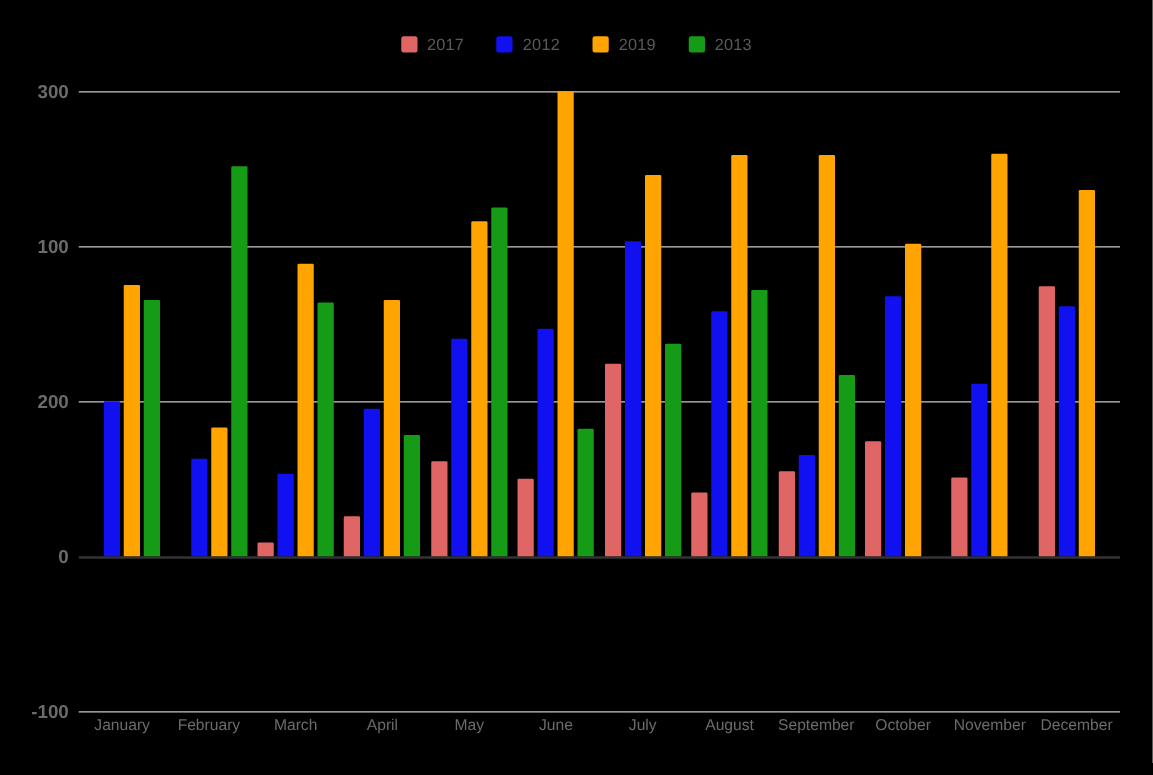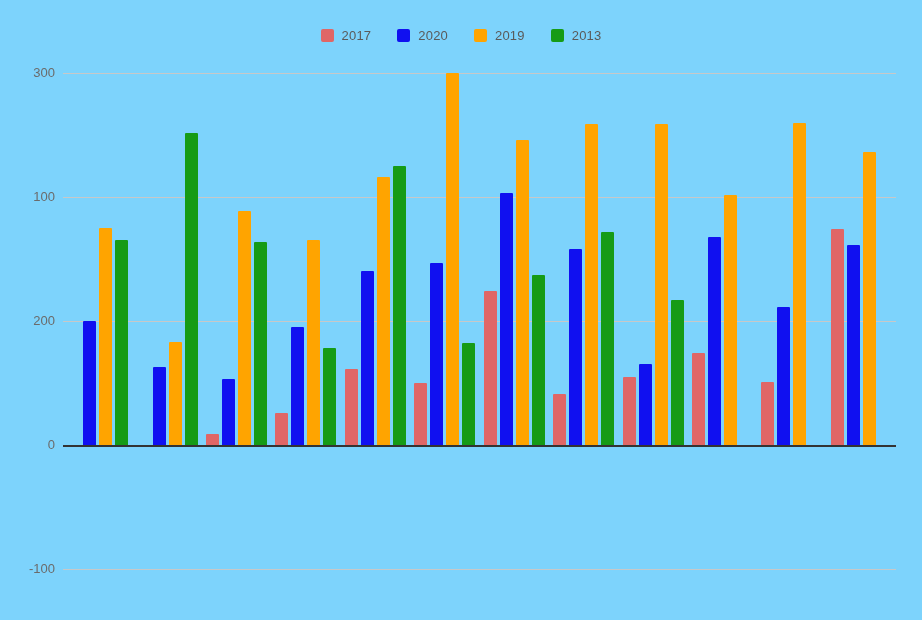--- a/index.html
+++ b/index.html
@@ -10,21 +10,21 @@
   body {
     width: 922px;
     height: 620px;
     font-family: "Liberation Sans", sans-serif;
     overflow: hidden;
   }
   #chart-root {
     position: relative;
     width: 922px;
     height: 620px;
-    background: #7dd3fc;
+    background: #000000;
   }
   
   #legend {
     position: absolute;
     left: 0;
     top: 28px;
     width: 922px;
     display: flex;
     justify-content: center;
     align-items: center;
@@ -70,23 +70,24 @@
     left: 0;
     top: 73px;
     width: 55px;
     height: 496px;
   }
   .ylabel {
     position: absolute;
     right: 0;
     width: 55px;
     text-align: right;
-    font-size: 13px;
+    font-size: 15px;
     color: #6b6b6b;
     line-height: 1;
+    font-weight: bold;
   }
   
   .group {
     position: absolute;
     bottom: 124px; 
     display: flex;
     align-items: flex-end;
     justify-content: center;
     gap: 3px;
     height: 372px;
@@ -122,21 +123,21 @@
 
 <div id="chart-root">
 
   <div id="legend">
     <div class="legend-item">
       <span class="legend-swatch" style="background: rgb(224, 102, 102);"></span>
       <span class="legend-label">2017</span>
     </div>
     <div class="legend-item">
       <span class="legend-swatch" style="background: rgb(16, 16, 240);"></span>
-      <span class="legend-label">2020</span>
+      <span class="legend-label">2012</span>
     </div>
     <div class="legend-item">
       <span class="legend-swatch" style="background: rgb(255, 164, 0);"></span>
       <span class="legend-label">2019</span>
     </div>
     <div class="legend-item">
       <span class="legend-swatch" style="background: rgb(22, 155, 22);"></span>
       <span class="legend-label">2013</span>
     </div>
   </div>
@@ -222,14 +223,28 @@
         <div class="bar empty" style="height: 0px; background: rgb(22, 155, 22);"></div>
       </div>
       <div class="group" style="left: 763.583px; width: 69.4167px;">
         <div class="bar" style="height: 215.76px; background: rgb(224, 102, 102);"></div>
         <div class="bar" style="height: 199.64px; background: rgb(16, 16, 240);"></div>
         <div class="bar" style="height: 292.64px; background: rgb(255, 164, 0);"></div>
         <div class="bar empty" style="height: 0px; background: rgb(22, 155, 22);"></div>
       </div>
     </div>
 
+  <div id="x-axis-labels">
+      <div class="xlabel" style="left: 34.7083px;">January</div>
+      <div class="xlabel" style="left: 104.125px;">February</div>
+      <div class="xlabel" style="left: 173.542px;">March</div>
+      <div class="xlabel" style="left: 242.958px;">April</div>
+      <div class="xlabel" style="left: 312.375px;">May</div>
+      <div class="xlabel" style="left: 381.792px;">June</div>
+      <div class="xlabel" style="left: 451.208px;">July</div>
+      <div class="xlabel" style="left: 520.625px;">August</div>
+      <div class="xlabel" style="left: 590.042px;">September</div>
+      <div class="xlabel" style="left: 659.458px;">October</div>
+      <div class="xlabel" style="left: 728.875px;">November</div>
+      <div class="xlabel" style="left: 798.292px;">December</div>
+    </div>
 
 </div>
 
 </body></html>

